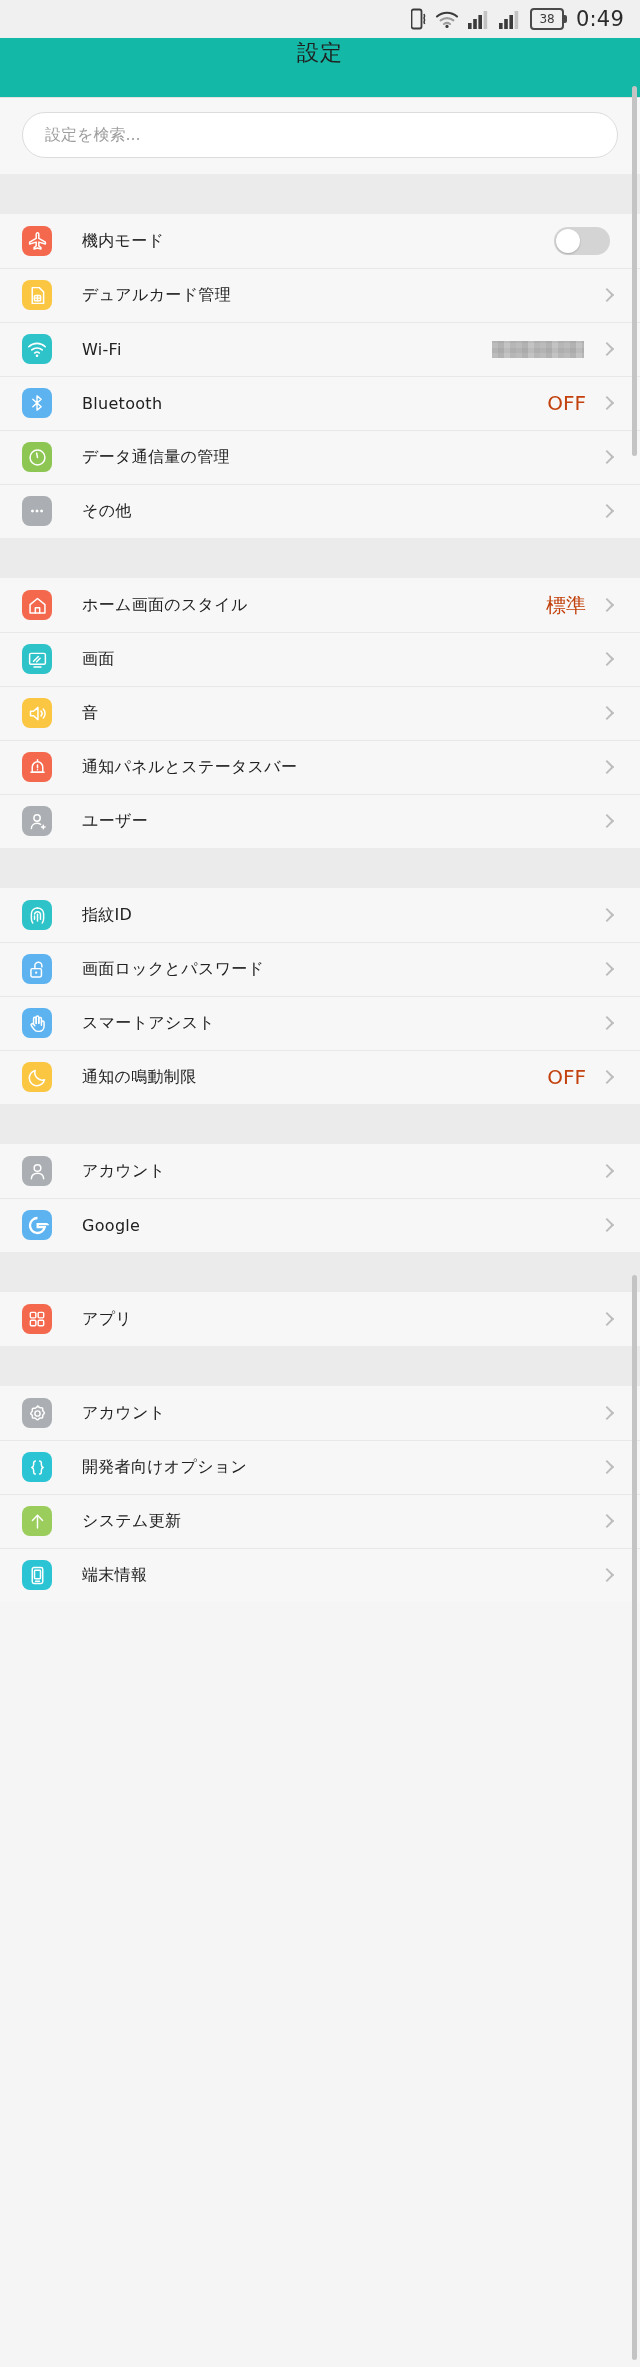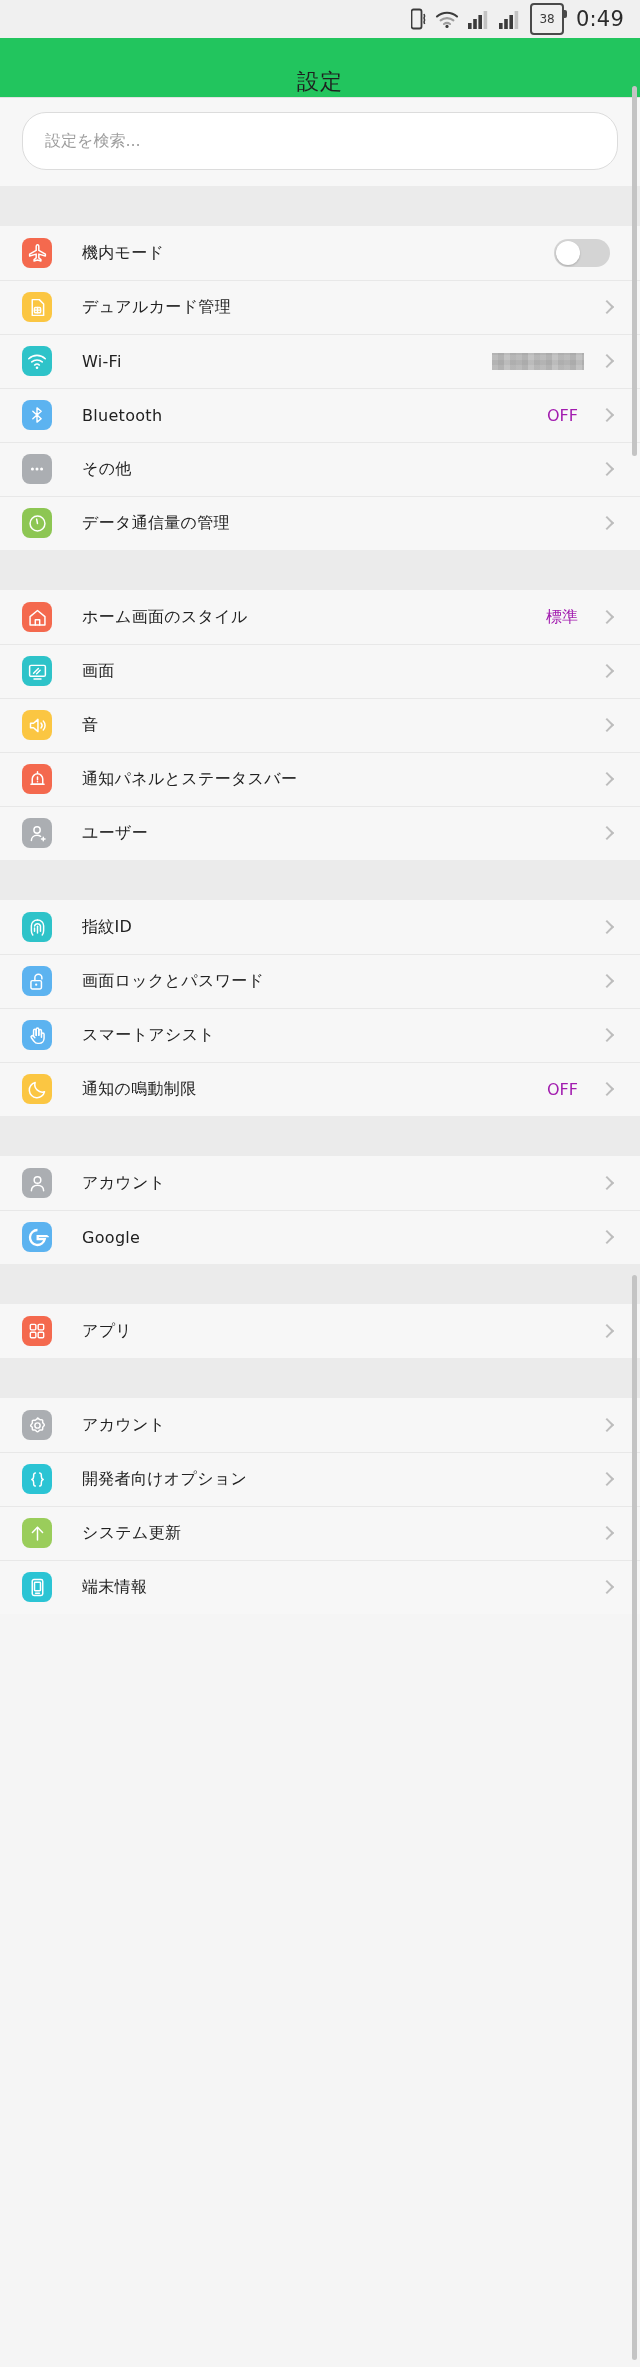--- a/index.html
+++ b/index.html
@@ -31,54 +31,54 @@
   .sb-icon { display: flex; align-items: center; }
   .sb-time {
     font-size: 21px;
     color: #2b2b2b;
     letter-spacing: 0.2px;
     margin-left: 3px;
     font-family: "DejaVu Sans", "Liberation Sans", sans-serif;
   }
   .batt {
     position: relative;
-    width: 34px; height: 32px;
+    width: 34px; height: 22px;
     border: 2px solid #4a4a4a;
     border-radius: 4px;
     display: flex; align-items: center; justify-content: center;
   }
   .batt::after {
     content:""; position:absolute; right:-5px; top:5px;
     width:3px; height:8px; background:#4a4a4a; border-radius:0 2px 2px 0;
   }
   .batt span { font-size: 12px; color: #3b3b3b; line-height: 1; }
 
   
   .titlebar {
     height: 60px;
-    background: #22c55e;
+    background: #14b8a6;
     display: flex;
-    align-items: flex-end;
+    align-items: flex-start;
     justify-content: center;
     border-bottom: 1px solid #e2e2e2;
   }
   .titlebar h1 {
     font-size: 22px;
     font-weight: normal;
     color: #1f1f1f;
     letter-spacing: 1px;
   }
 
   
   .searchwrap {
     background: #f7f7f7;
     padding: 14px 22px 16px 22px;
   }
   .searchbox {
-    height: 58px;
+    height: 46px;
     border: 1px solid #dcdcdc;
     border-radius: 24px;
     background: #ffffff;
     display: flex;
     align-items: center;
     padding: 0 22px;
   }
   .searchbox .ph {
     font-size: 16px;
     color: #9d9d9d;
@@ -110,23 +110,23 @@
   }
   .ico svg { display: block; }
   .label {
     font-size: 16px;
     color: #212121;
     flex: 1 1 auto;
     letter-spacing: 0.3px;
     margin-left: 8px;
   }
   .value {
-    font-size: 16px;
-    color: #a21caf;
-    margin-right: 24px;
+    font-size: 20px;
+    color: #c2410c;
+    margin-right: 16px;
     white-space: nowrap;
   }
   .chev {
     width: 10px; height: 10px;
     border-right: 2px solid #bdbdbd;
     border-top: 2px solid #bdbdbd;
     transform: rotate(45deg);
     flex: 0 0 auto;
     margin-right: 4px;
   }
@@ -261,38 +261,38 @@
           <span class="ico" style="background: rgb(92, 179, 240);">
             <svg width="20" height="20" viewBox="0 0 24 24">
               <path fill="none" stroke="#fff" stroke-width="1.7" stroke-linecap="round" stroke-linejoin="round" d="M7 7.5 17 16.5 12 20.5V3.5l5 4L7 16.5"></path>
             </svg>
           </span>
           <span class="label">Bluetooth</span>
           <span class="value">OFF</span>
           <span class="chev"></span>
         </div>
         <div class="row">
+          <span class="ico" style="background: rgb(141, 198, 83);">
+            <svg width="21" height="21" viewBox="0 0 24 24">
+              <circle fill="none" stroke="#fff" stroke-width="1.7" stroke-linecap="round" stroke-linejoin="round" cx="12" cy="12" r="8.5"></circle>
+              <path fill="none" stroke="#fff" stroke-width="1.7" stroke-linecap="round" stroke-linejoin="round" d="M12 12 11 7"></path>
+            </svg>
+          </span>
+          <span class="label">データ通信量の管理</span>
+          <span class="chev"></span>
+        </div>
+        <div class="row">
           <span class="ico" style="background: rgb(171, 174, 178);">
             <svg width="20" height="20" viewBox="0 0 24 24">
               <circle cx="6.5" cy="12" r="1.8" fill="#fff"></circle>
               <circle cx="12" cy="12" r="1.8" fill="#fff"></circle>
               <circle cx="17.5" cy="12" r="1.8" fill="#fff"></circle>
             </svg>
           </span>
           <span class="label">その他</span>
-          <span class="chev"></span>
-        </div>
-        <div class="row">
-          <span class="ico" style="background: rgb(141, 198, 83);">
-            <svg width="21" height="21" viewBox="0 0 24 24">
-              <circle fill="none" stroke="#fff" stroke-width="1.7" stroke-linecap="round" stroke-linejoin="round" cx="12" cy="12" r="8.5"></circle>
-              <path fill="none" stroke="#fff" stroke-width="1.7" stroke-linecap="round" stroke-linejoin="round" d="M12 12 11 7"></path>
-            </svg>
-          </span>
-          <span class="label">データ通信量の管理</span>
           <span class="chev"></span>
         </div>
       </div>
       <div class="gap"></div>
       <div class="group">
         <div class="row">
           <span class="ico" style="background: rgb(244, 105, 78);">
             <svg width="21" height="21" viewBox="0 0 24 24">
               <path fill="none" stroke="#fff" stroke-width="1.7" stroke-linecap="round" stroke-linejoin="round" d="M3.5 11 12 4l8.5 7v9.5h-17z"></path>
               <path fill="none" stroke="#fff" stroke-width="1.7" stroke-linecap="round" stroke-linejoin="round" d="M9.5 20.5v-6h5v6"></path>

